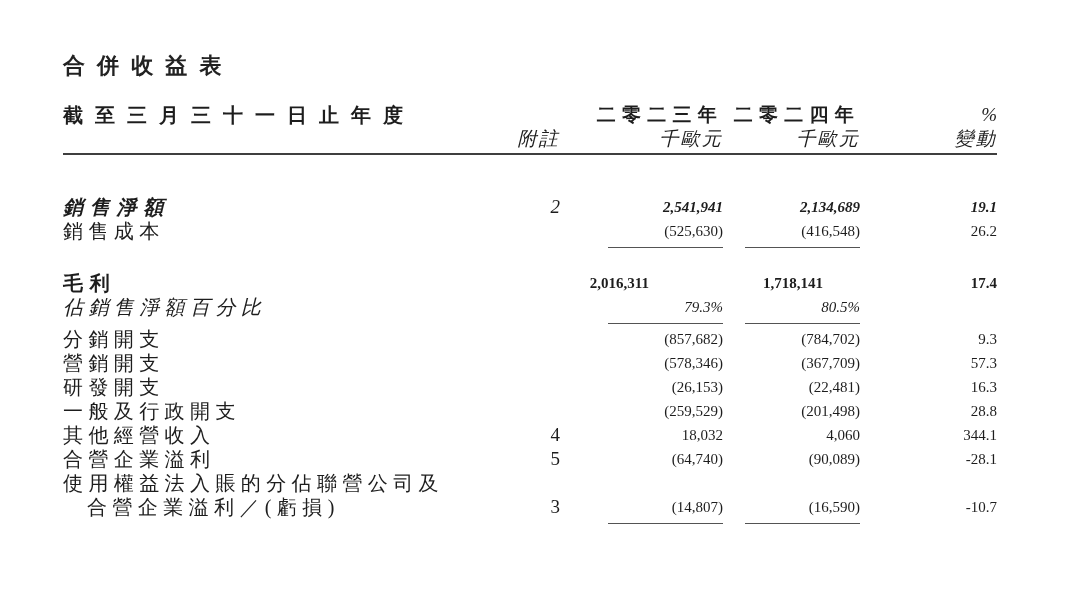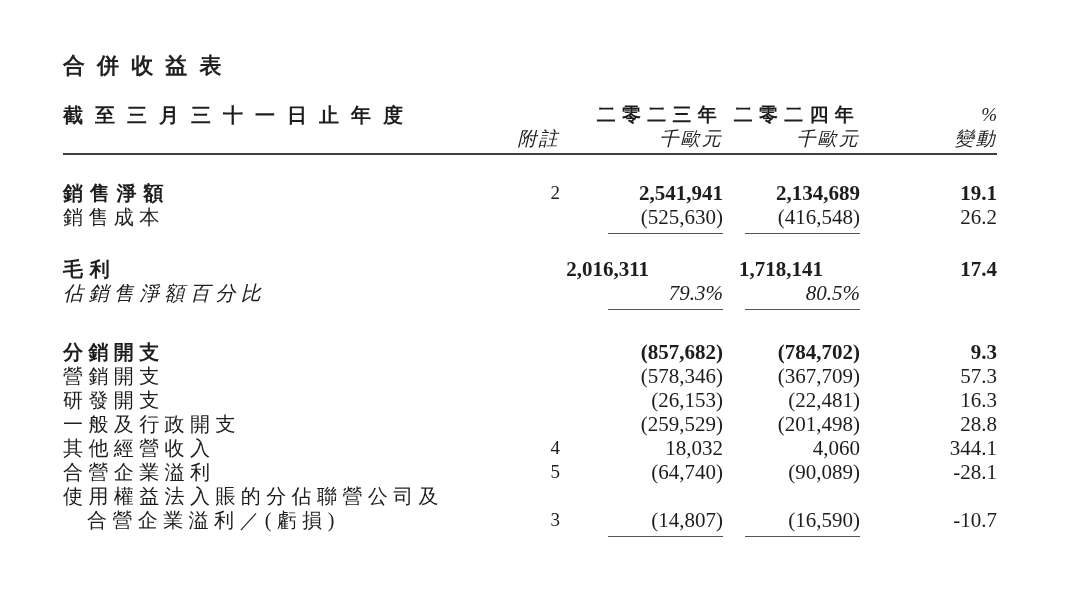--- a/index.html
+++ b/index.html
@@ -61,21 +61,21 @@
   .rule {
     height:0;
     border-top:2px solid #3f3f3f;
     margin-top:2px;
   }
 
   
   .cell {
     position:relative;
     text-align:right;
-    font-size:21px;
+    font-size:15px;
     white-space:nowrap;
   }
   .lab {
     text-align:left;
     font-size:20px;
     letter-spacing:0.27em;
   }
   .note-cell { font-size:19px; }
 
   .row-b .lab {
@@ -87,23 +87,23 @@
   .row-i .lab, .row-i .num { font-style:italic; }
 
   .u::after {
     content:"";
     position:absolute;
     right:0; bottom:-5px;
     width:115px;
     border-bottom:1.6px solid #545454;
   }
 
-  .mt-first { margin-top:26px; }
+  .mt-first { margin-top:40px;font-style:italic; }
   .mt-gross { margin-top:28px;gap:37px; }
-  .mt-dist  { margin-top:35px;font-weight:bold; }
+  .mt-dist  { margin-top:8px; }
   .mt-op    { margin-top:18px; }
 
   .lab-line2 { padding-left:24px; }
 </style>
 </head>
 <body>
 
 <div class="page">
   <div class="content">
 

